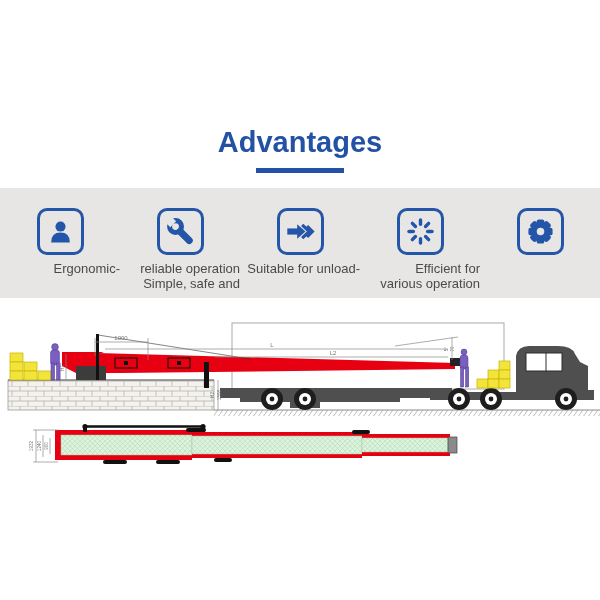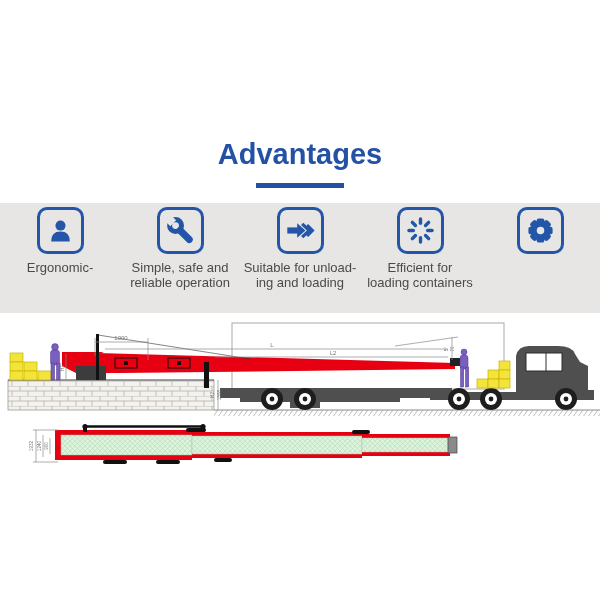--- a/index.html
+++ b/index.html
@@ -1,22 +1,22 @@
 <!DOCTYPE html>
 <html><head>
 <meta charset="utf-8">
 <style>
   html,body{margin:0;padding:0;background:#ffffff;}
   body{width:600px;height:600px;font-family:"Liberation Sans",sans-serif;}
   .page{position:relative;width:600px;height:600px;overflow:hidden;background:#fff;}
   .header{text-align:center;padding-top:126px;}
-  .title{color:#2352a5;font-size:29px;font-weight:bold;margin:12px;}
+  .title{color:#2352a5;font-size:29px;font-weight:bold;margin:0;}
   .title-underline{width:88px;height:5px;background:#2352a5;margin:9px auto 0 auto;}
   .band{margin-top:15px;background:#e7e6e4;height:110px;display:flex;}
-  .adv{flex:1;text-align:center;padding-top:4px;}
+  .adv{flex:1;text-align:right;padding-top:20px;}
   .icon-box{width:47px;height:47px;box-sizing:border-box;border:3px solid #2356a8;border-radius:10px;margin:0 auto;display:flex;align-items:center;justify-content:center;}
   .adv-label{margin-top:7px;font-size:13px;line-height:1.13;color:#4a4a4a;}
   .diagram-wrap{position:absolute;left:0;top:316px;width:600px;height:170px;}
   svg{display:block;}
   .dim{font-size:6px;fill:#777;}
   .dim-sm{font-size:4.6px;fill:#777;}
   .dimline{stroke:#8a8a8a;stroke-width:0.7;fill:none;}
 </style>
 </head>
 <body>
@@ -44,58 +44,57 @@
 
     <div class="adv">
       <div class="icon-box">
         <svg width="33" height="33" viewBox="0 0 30 30">
           <circle cx="10.5" cy="10.5" r="5.4" fill="none" stroke="#2356a8" stroke-width="4.6"></circle>
           <rect x="2" y="2" width="7.5" height="7.5" fill="#e7e6e4" transform="rotate(45 5.7 5.7)"></rect>
           <rect x="10" y="16" width="18" height="6.4" rx="3.2" fill="#2356a8" transform="rotate(45 19 19)"></rect>
         </svg>
       </div>
       <div class="adv-label">
+        <div>reliable operation</div>
         <div>Simple, safe and</div>
-        <div>reliable operation</div>
       </div>
     </div>
 
     <div class="adv">
       <div class="icon-box">
         <svg width="33" height="33" viewBox="0 0 30 30">
           <rect x="3" y="12.2" width="11" height="5.6" fill="#2356a8"></rect>
           <polygon points="12,8.5 19.5,15 12,21.5" fill="#2356a8"></polygon>
           <polyline points="16.5,9 23,15 16.5,21" fill="none" stroke="#2356a8" stroke-width="3"></polyline>
           <polyline points="21,10 26,15 21,20" fill="none" stroke="#2356a8" stroke-width="2.6"></polyline>
         </svg>
       </div>
       <div class="adv-label">
         <div>Suitable for unload-</div>
-        <div>ing and loading</div>
       </div>
     </div>
 
     <div class="adv">
       <div class="icon-box">
         <svg width="33" height="33" viewBox="0 0 30 30">
           <g stroke="#2356a8" stroke-width="3.1" stroke-linecap="round">
             <line x1="15" y1="4.5" x2="15" y2="8.5"></line>
             <line x1="22.4" y1="7.6" x2="19.6" y2="10.4"></line>
             <line x1="25.5" y1="15" x2="21.5" y2="15"></line>
             <line x1="22.4" y1="22.4" x2="19.6" y2="19.6"></line>
             <line x1="15" y1="25.5" x2="15" y2="21.5"></line>
             <line x1="7.6" y1="22.4" x2="10.4" y2="19.6"></line>
             <line x1="4.5" y1="15" x2="8.5" y2="15"></line>
             <line x1="7.6" y1="7.6" x2="10.4" y2="10.4"></line>
           </g>
         </svg>
       </div>
       <div class="adv-label">
         <div>Efficient for</div>
-        <div>loading containers</div>
+        <div>various operation</div>
       </div>
     </div>
 
     <div class="adv">
       <div class="icon-box">
         <svg width="33" height="33" viewBox="0 0 30 30">
           <g fill="#2356a8">
             <rect x="4" y="11.5" width="22" height="7" rx="2"></rect>
             <rect x="11.5" y="4" width="7" height="22" rx="2"></rect>
             <rect x="4" y="11.5" width="22" height="7" rx="2" transform="rotate(45 15 15)"></rect>

